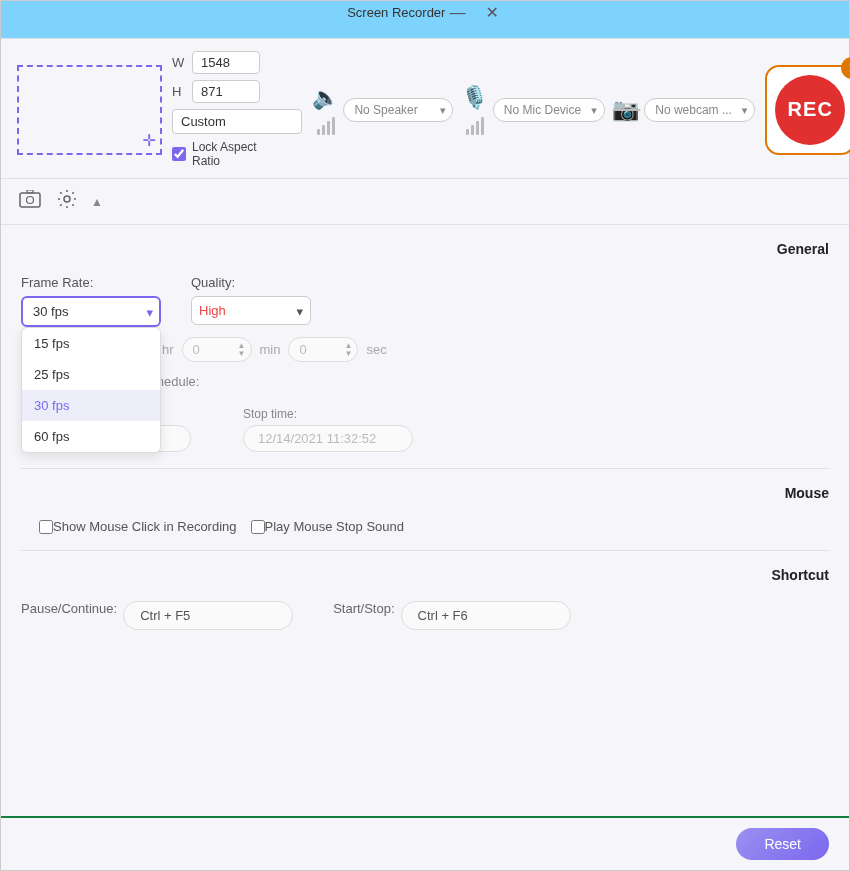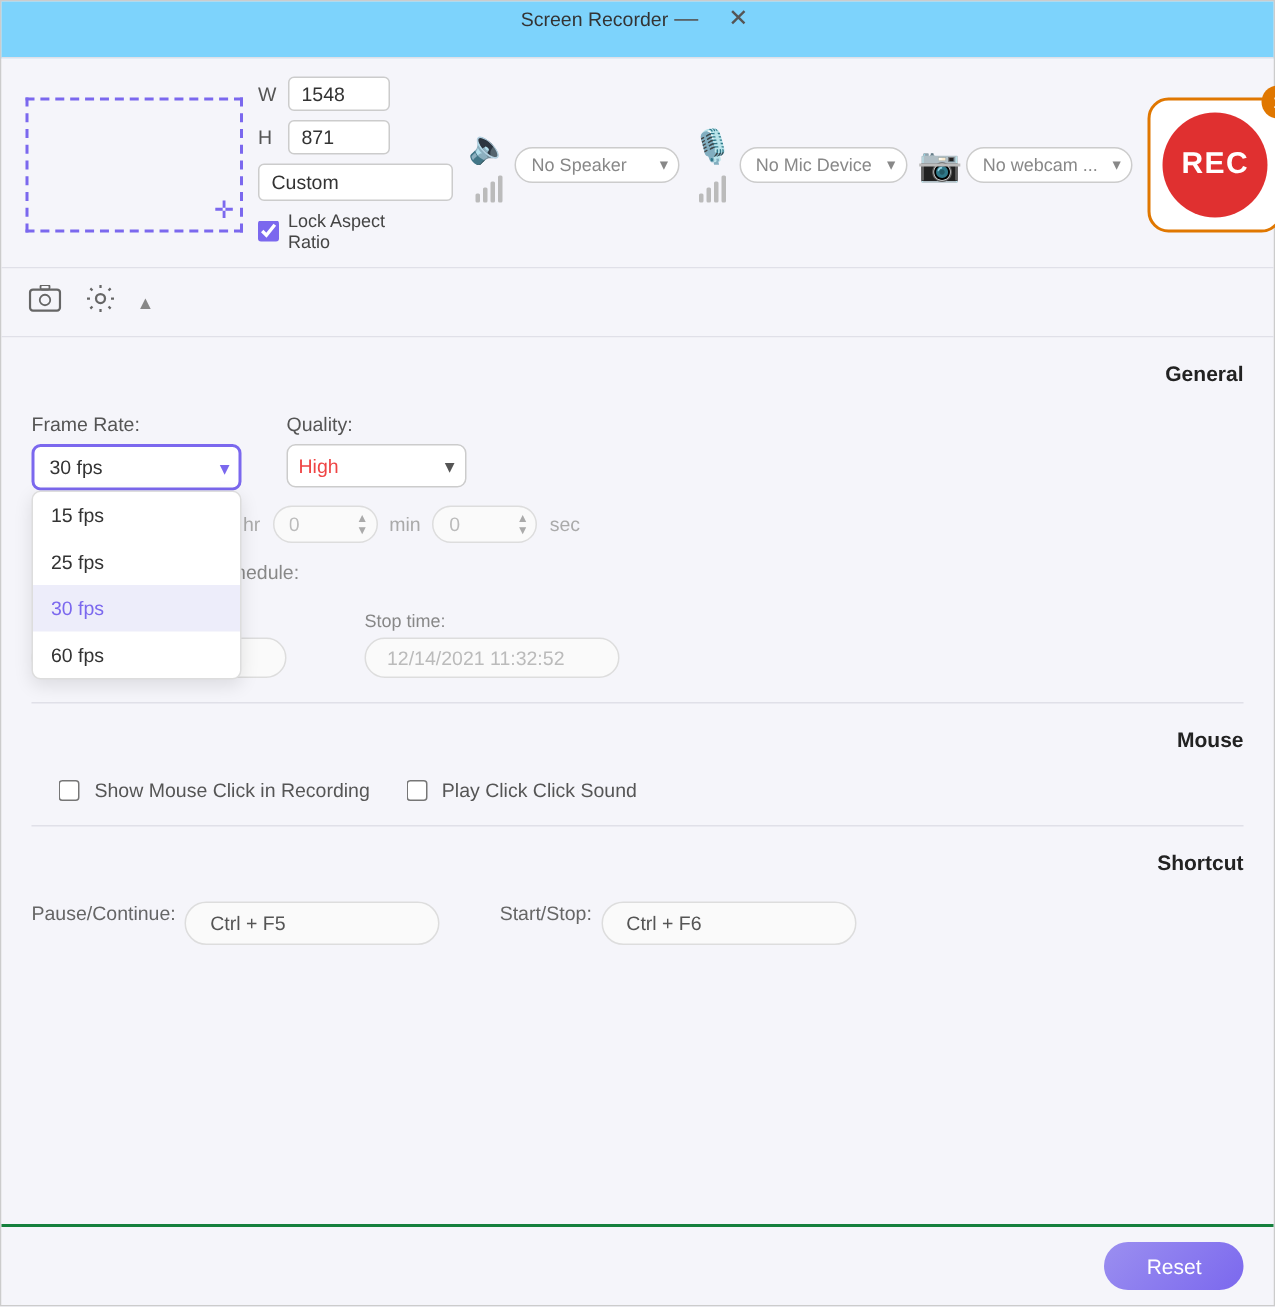--- a/index.html
+++ b/index.html
@@ -439,21 +439,20 @@
       font-size: 13px;
       color: #bbb;
       background: #fafafa;
       width: 170px;
     }
 
     
     .checkbox-row {
       display: flex;
       align-items: center;
-      gap: 10px;
       margin-bottom: 8px;
       padding-left: 18px;
     }
     .check-input {
       accent-color: #7b68ee;
       width: 14px;
       height: 14px;
     }
     .check-label {
       font-size: 13px;
@@ -694,21 +693,21 @@
       </div>
     </div>
 
     <hr class="section-divider">
 
     <div class="section-title">Mouse</div>
     <div class="checkbox-row">
       <input type="checkbox" class="check-input" style="">
       <span class="check-label">Show Mouse Click in Recording</span>
       <input type="checkbox" class="check-input" style="margin-left: 14px;">
-      <span class="check-label">Play Click Click Sound</span>
+      <span class="check-label">Play Mouse Stop Sound</span>
     </div>
 
     <hr class="section-divider">
 
     <div class="section-title">Shortcut</div>
     <div class="shortcut-row">
       <div class="shortcut-group">
         <span class="shortcut-label">Pause/Continue:</span>
         <input type="text" class="shortcut-input" value="Ctrl + F5" style="">
       </div>

